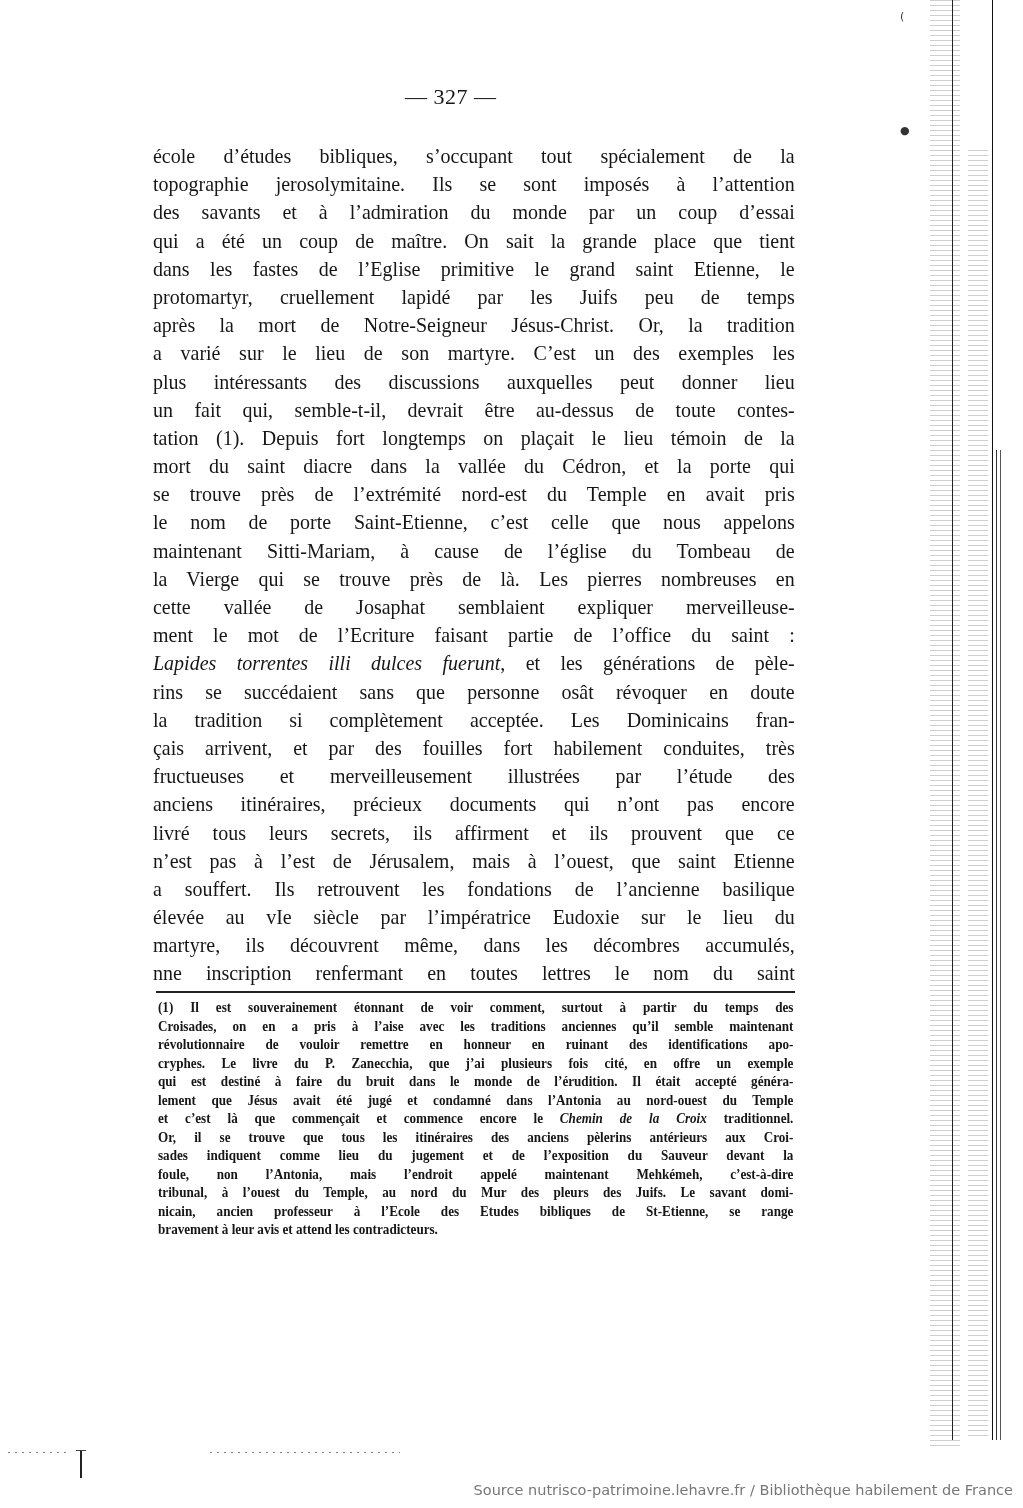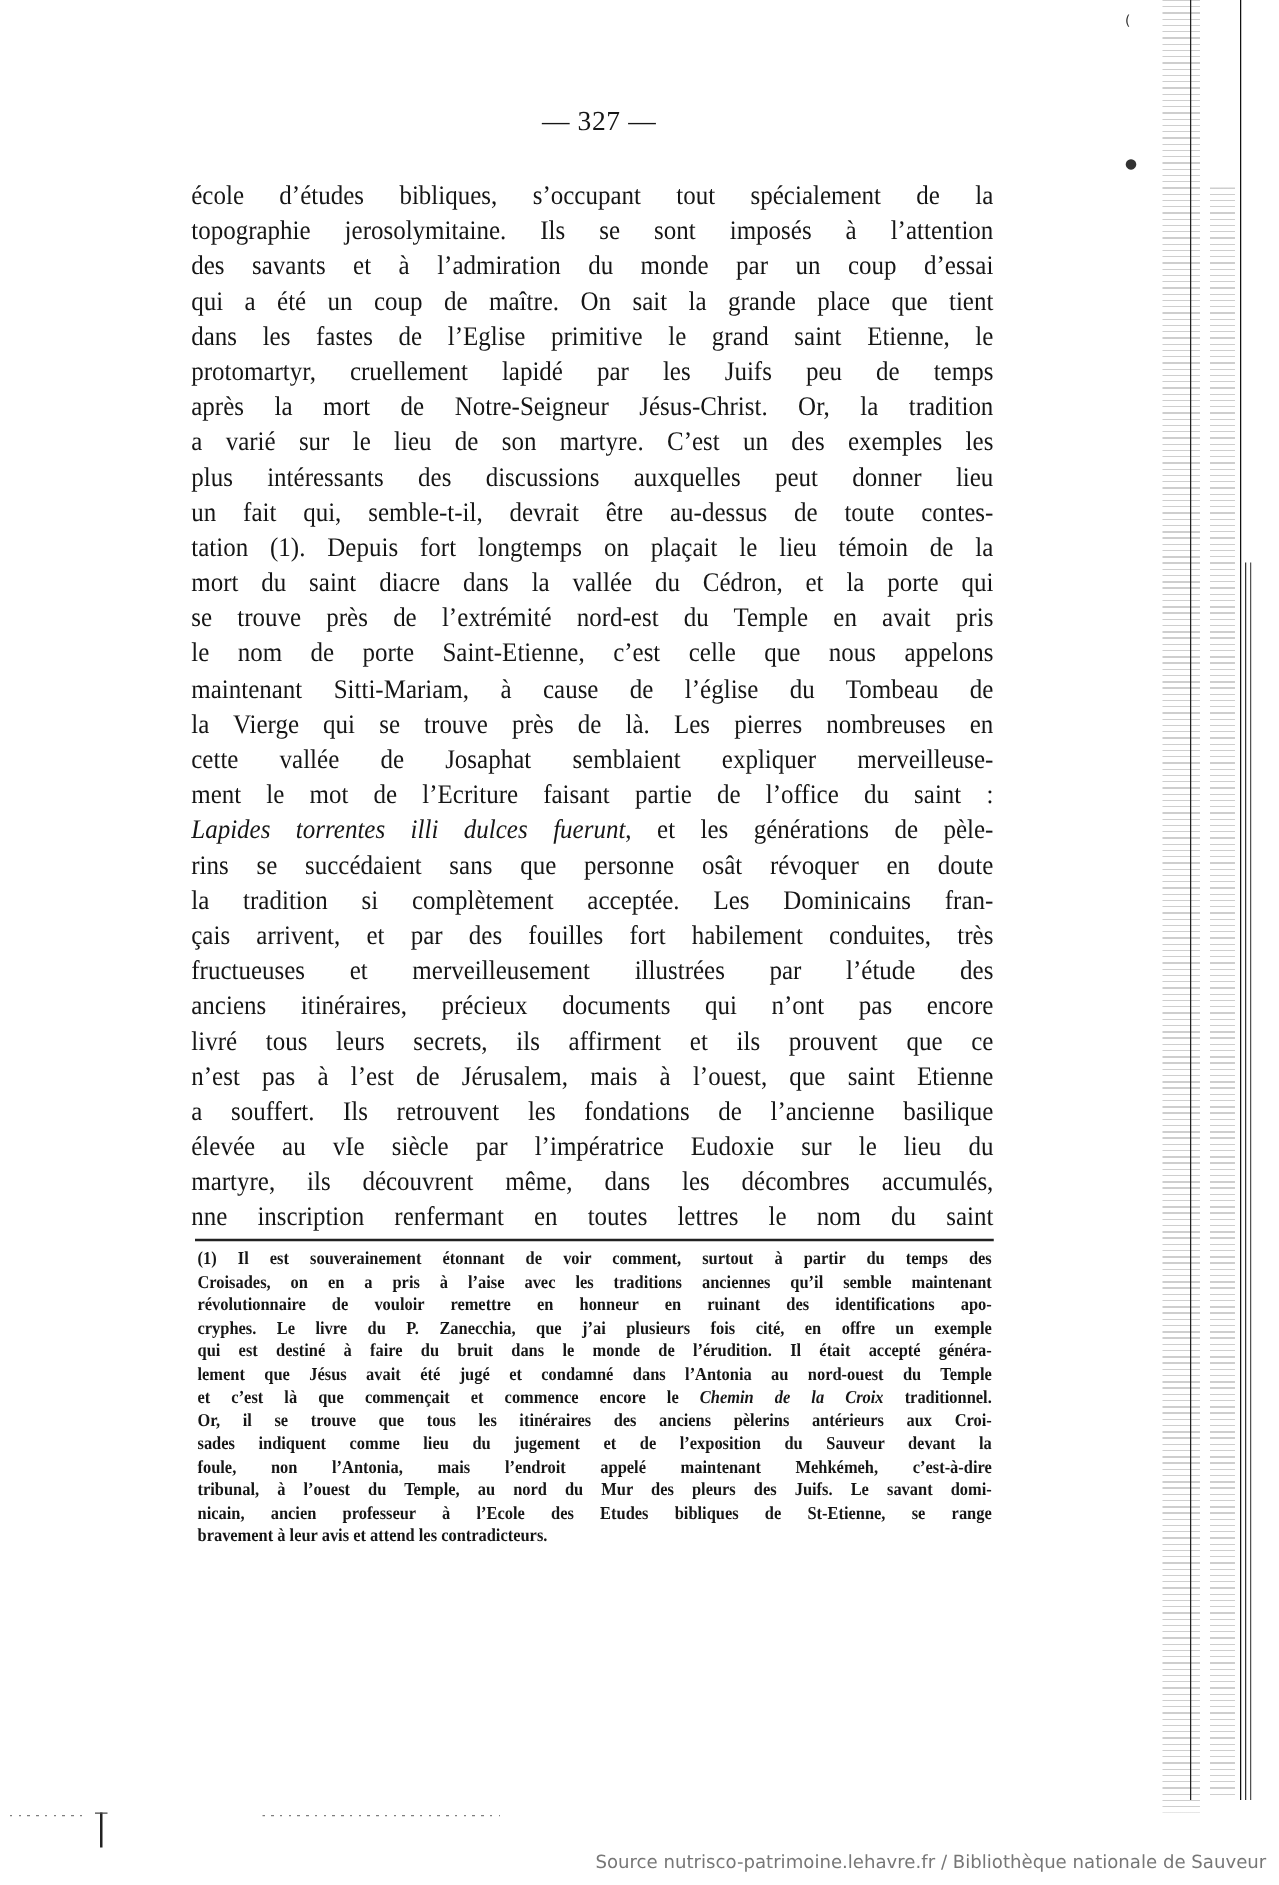--- a/index.html
+++ b/index.html
@@ -1,19 +1,19 @@
 <!DOCTYPE html>
 <html><head>
   <meta charset="utf-8">
   <style>
     html, body { margin: 0; padding: 0; background: #ffffff; }
     body { width: 1023px; height: 1508px; position: relative; overflow: hidden; color: #161616; }
     .page { position: absolute; left: 0; top: 0; width: 1023px; height: 1508px; background: #fff; }
     .page-number {
-      position: absolute; left: 405px; top: 84px; width: 120px; text-align: right;
+      position: absolute; left: 405px; top: 84px; width: 120px; text-align: left;
       font-family: "Liberation Serif", serif; font-size: 22px; letter-spacing: 0.5px;
     }
     .body-text { position: absolute; left: 153px; top: 142px; width: 642px; }
     .body-line {
       display: block; height: 28.2px; line-height: 28.2px;
       font-family: "Liberation Serif", serif; font-size: 21.5px;
       text-align: justify; text-align-last: justify; white-space: nowrap; overflow: visible;
       transform: scaleX(0.93); transform-origin: left center; width: 690px;
     }
     .body-line.italic-lead .it { font-style: italic; }
@@ -111,14 +111,14 @@
     <div class="streak" style="left:66px;top:450px;height:990px;background:#333;"></div>
     <div class="streak" style="left:70px;top:450px;height:990px;background:#555;"></div>
   </div>
   <span class="speck" style="left:900px;top:10px;">(</span>
   <span class="speck" style="left:900px;top:124px;">●</span>
 
   <div class="bottom-mark"></div>
   <div class="bottom-dots" style="left:8px;width:60px;"></div>
   <div class="bottom-dots" style="left:210px;width:190px;"></div>
 
-  <div class="source-credit">Source nutrisco-patrimoine.lehavre.fr / Bibliothèque nationale de Sauveur</div>
+  <div class="source-credit">Source nutrisco-patrimoine.lehavre.fr / Bibliothèque habilement de France</div>
 </div>
 
 </body></html>

